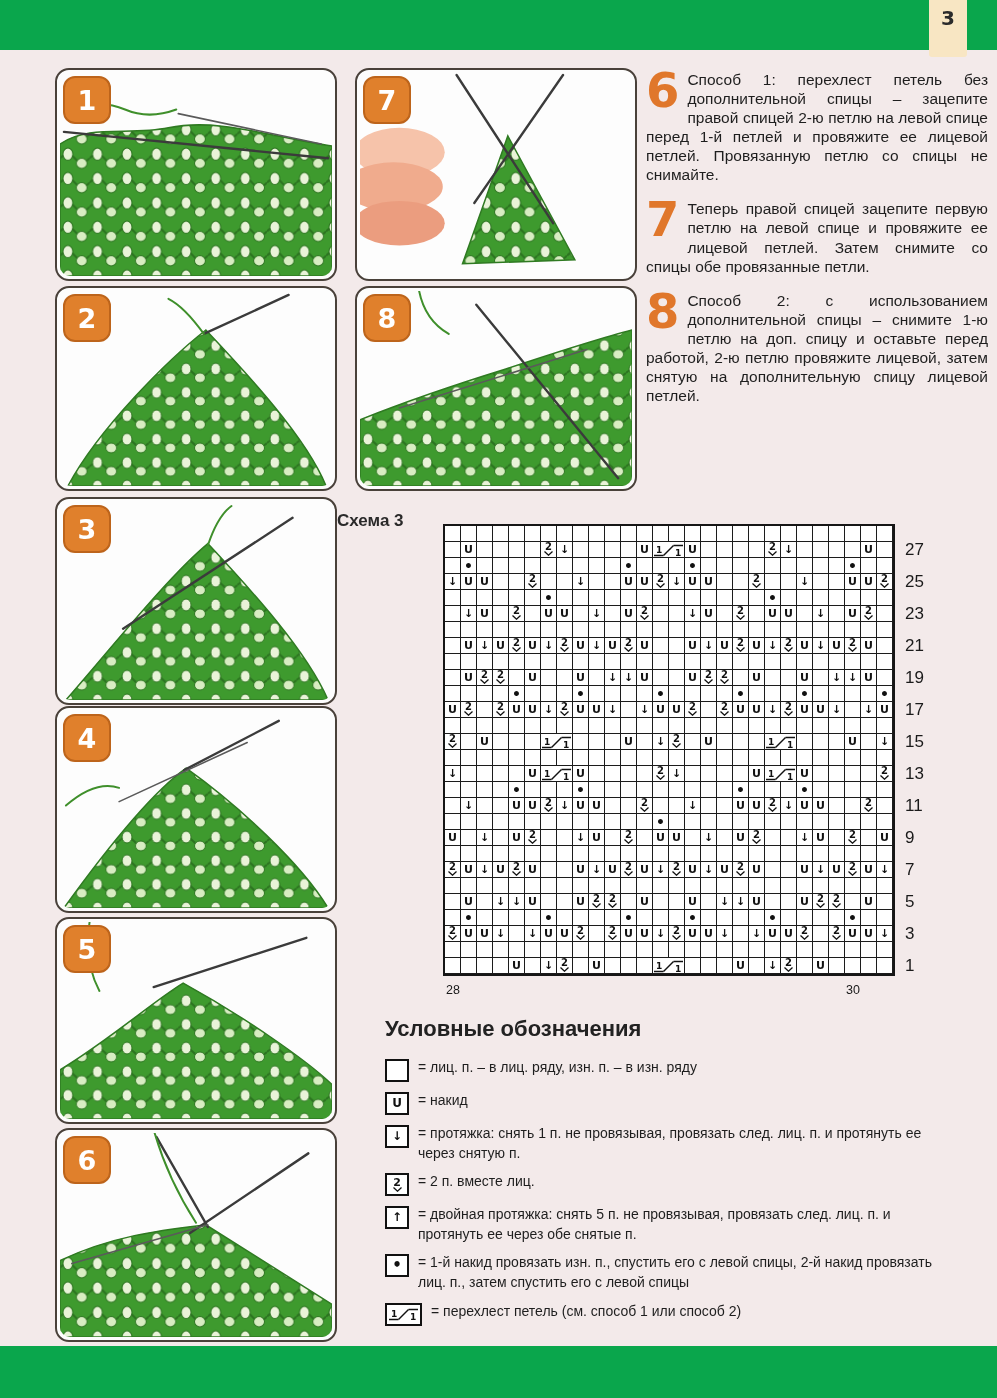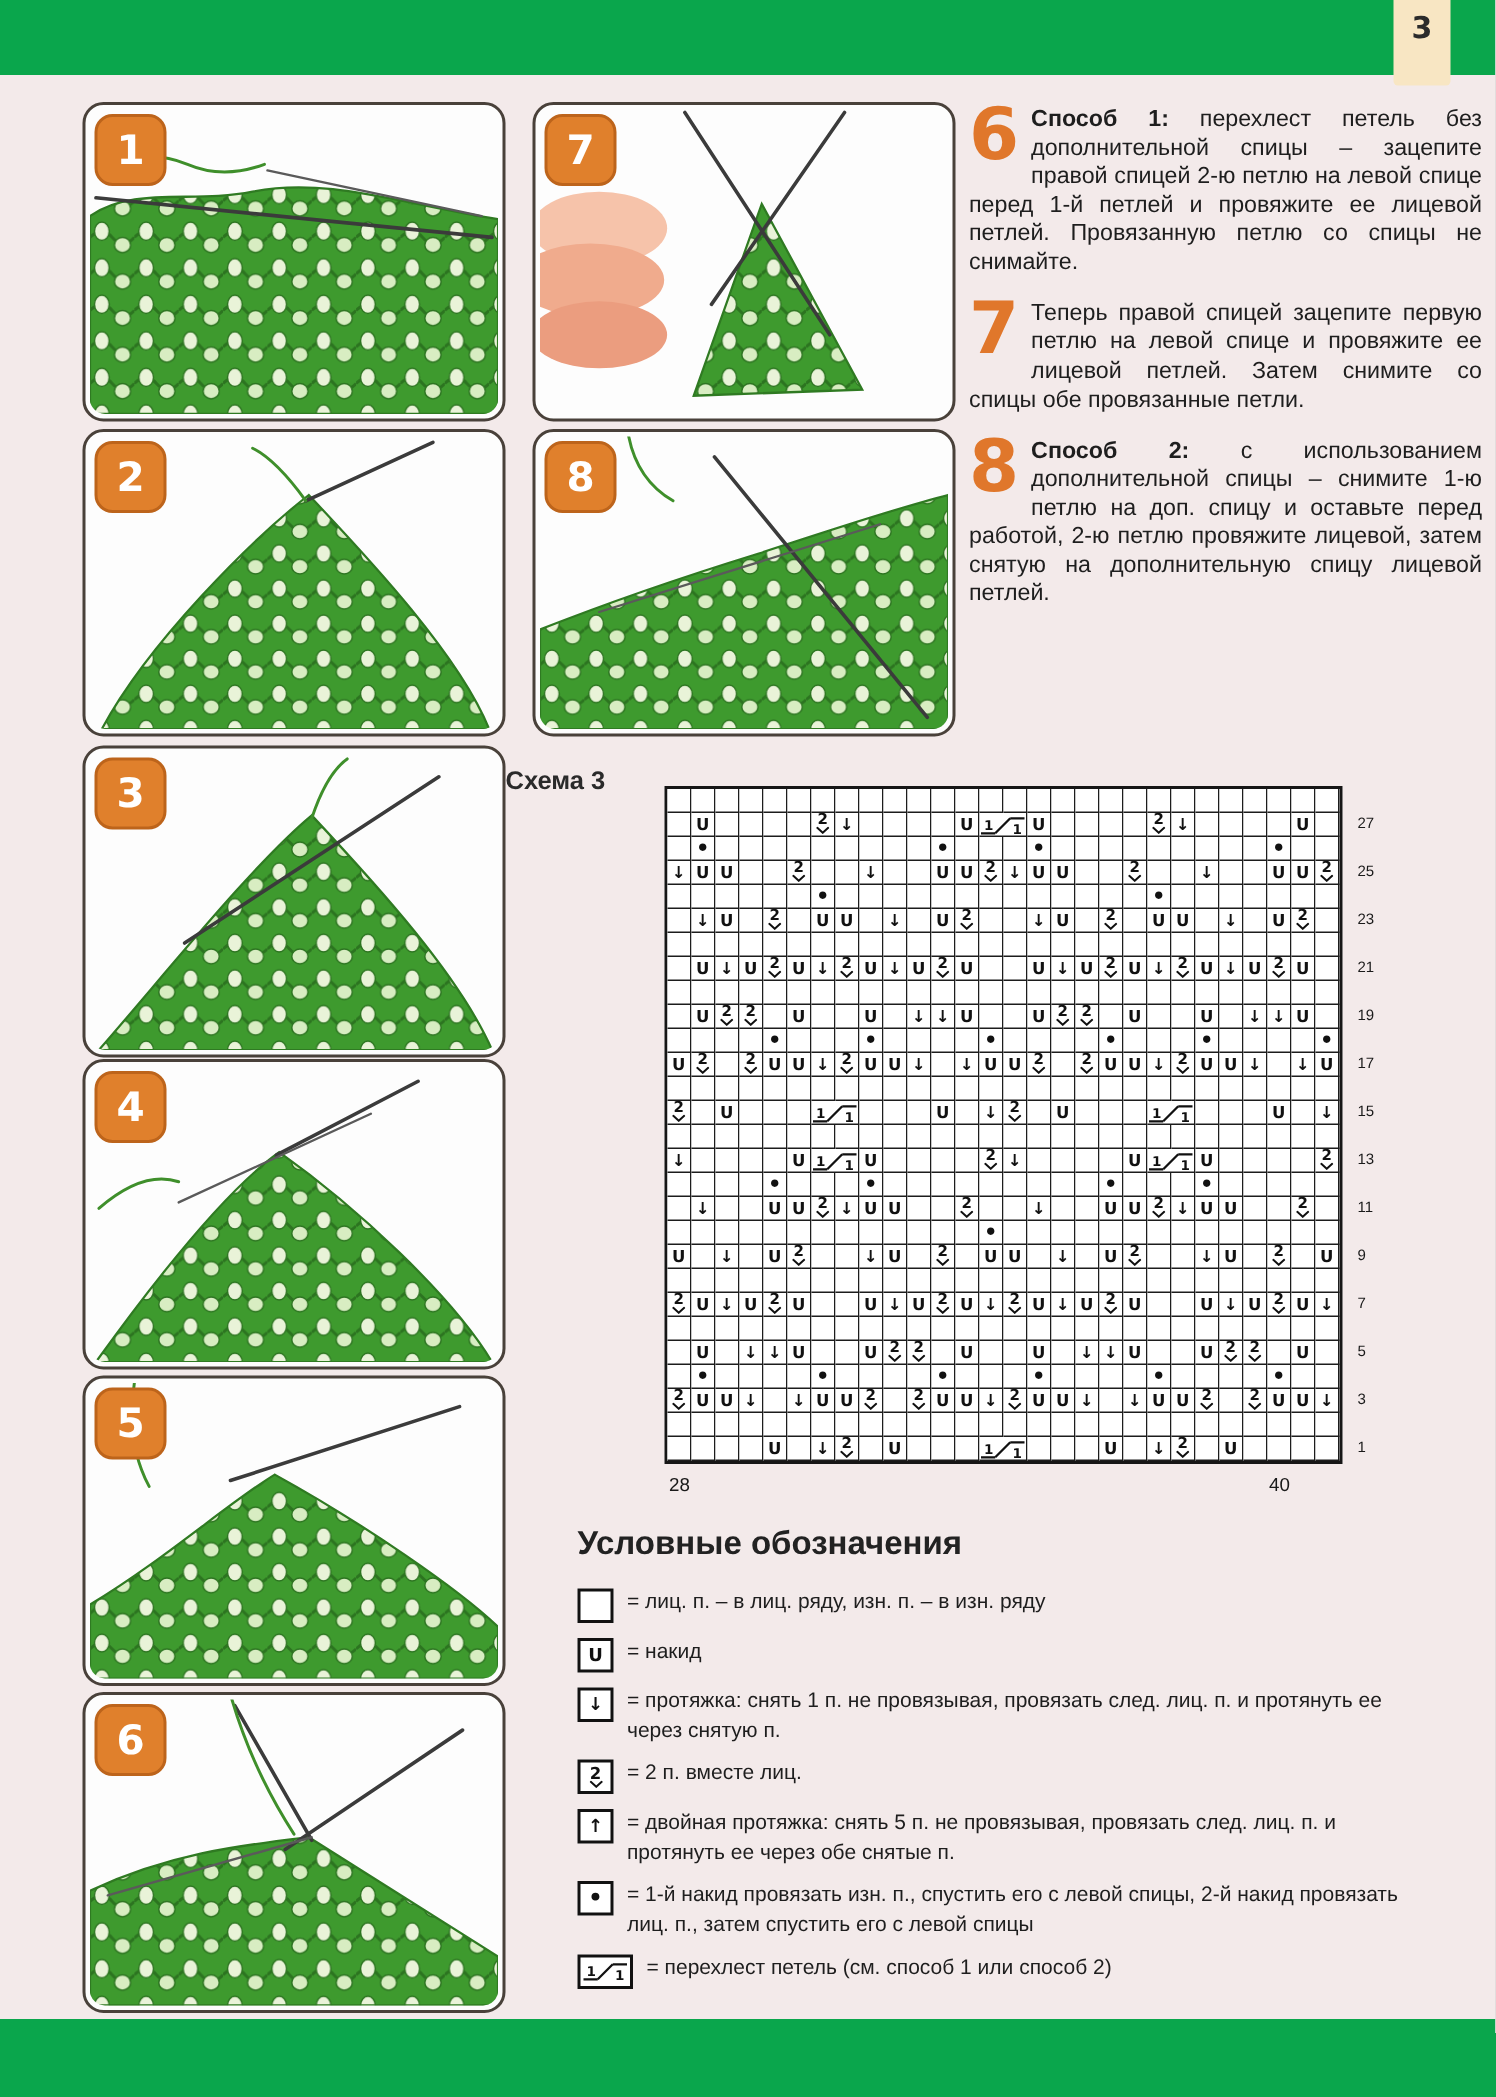--- a/index.html
+++ b/index.html
@@ -22,39 +22,39 @@
          border:2px solid #bd641b;border-radius:12px;color:#fff;display:flex;align-items:center;
          justify-content:center;font-family:"DejaVu Sans",sans-serif;font-size:27px;font-weight:bold;z-index:2;}
   .needle{stroke:#3b3b3b;stroke-width:2.4;stroke-linecap:round;}
   .thin{stroke:#5a5a5a;stroke-width:1.6;}
   .yarn{stroke:#3f8f2b;stroke-width:2;fill:none;stroke-linecap:round;}
 
   
   .steps{position:absolute;left:646px;top:70px;width:342px;}
   .step{margin-bottom:15px;}
   .stext{margin:0;font-size:15.5px;line-height:1.23;text-align:justify;color:#1e1e1e;}
-  .stext b{font-weight:bold;}
+  .stext b{font-weight:normal;}
   .bignum{float:left;font-family:"DejaVu Sans",sans-serif;font-size:48px;line-height:38px;
           font-weight:bold;color:#e0772b;margin:1px 8px 0 0;}
 
   
   .schema-title{position:absolute;left:337px;top:511px;font-size:17px;font-weight:bold;color:#2a2a2a;}
   .chart-wrap{position:absolute;left:443px;top:524px;}
   .chart-box{display:grid;grid-template-columns:repeat(28,16px);grid-auto-rows:16px;
              border:2px solid #161616;background:#fff;width:max-content;}
   .cell{border-right:1px solid #1c1c1c;border-bottom:1px solid #1c1c1c;background:#fff;
         display:flex;align-items:center;justify-content:center;overflow:hidden;}
   .cell .g{font-family:"DejaVu Sans",sans-serif;font-size:11px;font-weight:bold;color:#111;line-height:10px;}
   .cell .dt{font-size:14px;}
   .cell .k2{display:flex;flex-direction:column;align-items:center;line-height:8px;font-size:10px;}
   .cell.cx{grid-column:span 2;}
   .cxsvg line{stroke:#111;stroke-width:1.5;}
   .cxsvg text{font-family:"DejaVu Sans",sans-serif;font-size:9px;font-weight:bold;fill:#111;}
   .row-labels{position:absolute;left:458px;top:2px;display:grid;grid-template-rows:repeat(28,16px);}
-  .row-labels div{font-size:10px;line-height:16px;color:#1a1a1a;padding-left:4px;}
+  .row-labels div{font-size:17px;line-height:16px;color:#1a1a1a;padding-left:4px;}
   .col-labels{position:absolute;left:2px;top:458px;display:grid;grid-template-columns:repeat(28,16px);gap:34px;}
   .col-labels div{font-size:12.5px;line-height:16px;color:#1a1a1a;text-align:center;overflow:visible;white-space:nowrap;}
 
   
   .legend{position:absolute;left:385px;top:1016px;width:556px;}
   .legend h3{margin:0 0 16px 0;font-size:22px;font-weight:bold;color:#222;}
   .leg-item{display:flex;align-items:flex-start;margin-bottom:9px;}
   .leg-sym{flex:0 0 auto;min-width:20px;height:19px;border:2px solid #111;background:#fff;
            display:flex;align-items:center;justify-content:center;margin-right:9px;margin-top:1px;}
   .leg-sym .g{font-family:"DejaVu Sans",sans-serif;font-size:12px;font-weight:bold;color:#111;line-height:11px;}
@@ -1813,21 +1813,21 @@
       </div>
     <div class="col-labels">
         <div>28</div>
         <div></div>
         <div></div>
         <div></div>
         <div></div>
         <div></div>
         <div></div>
         <div></div>
-        <div>40</div>
+        <div>30</div>
         <div></div>
         <div></div>
         <div></div>
         <div></div>
         <div>15</div>
         <div></div>
         <div></div>
         <div></div>
         <div></div>
         <div>10</div>

